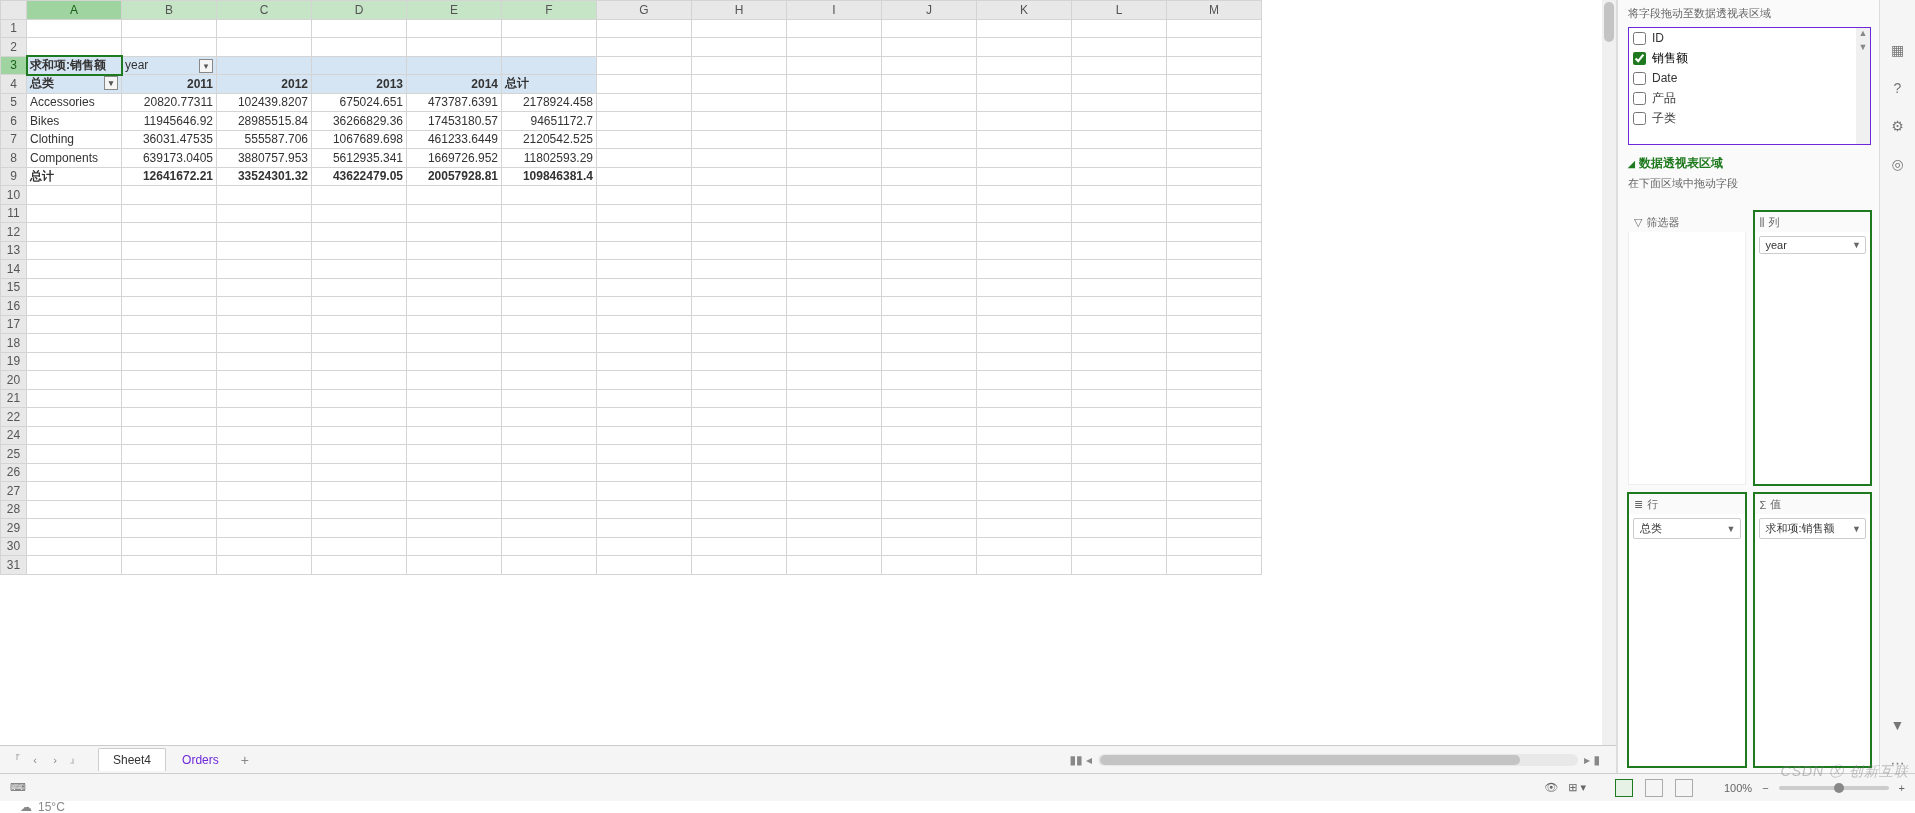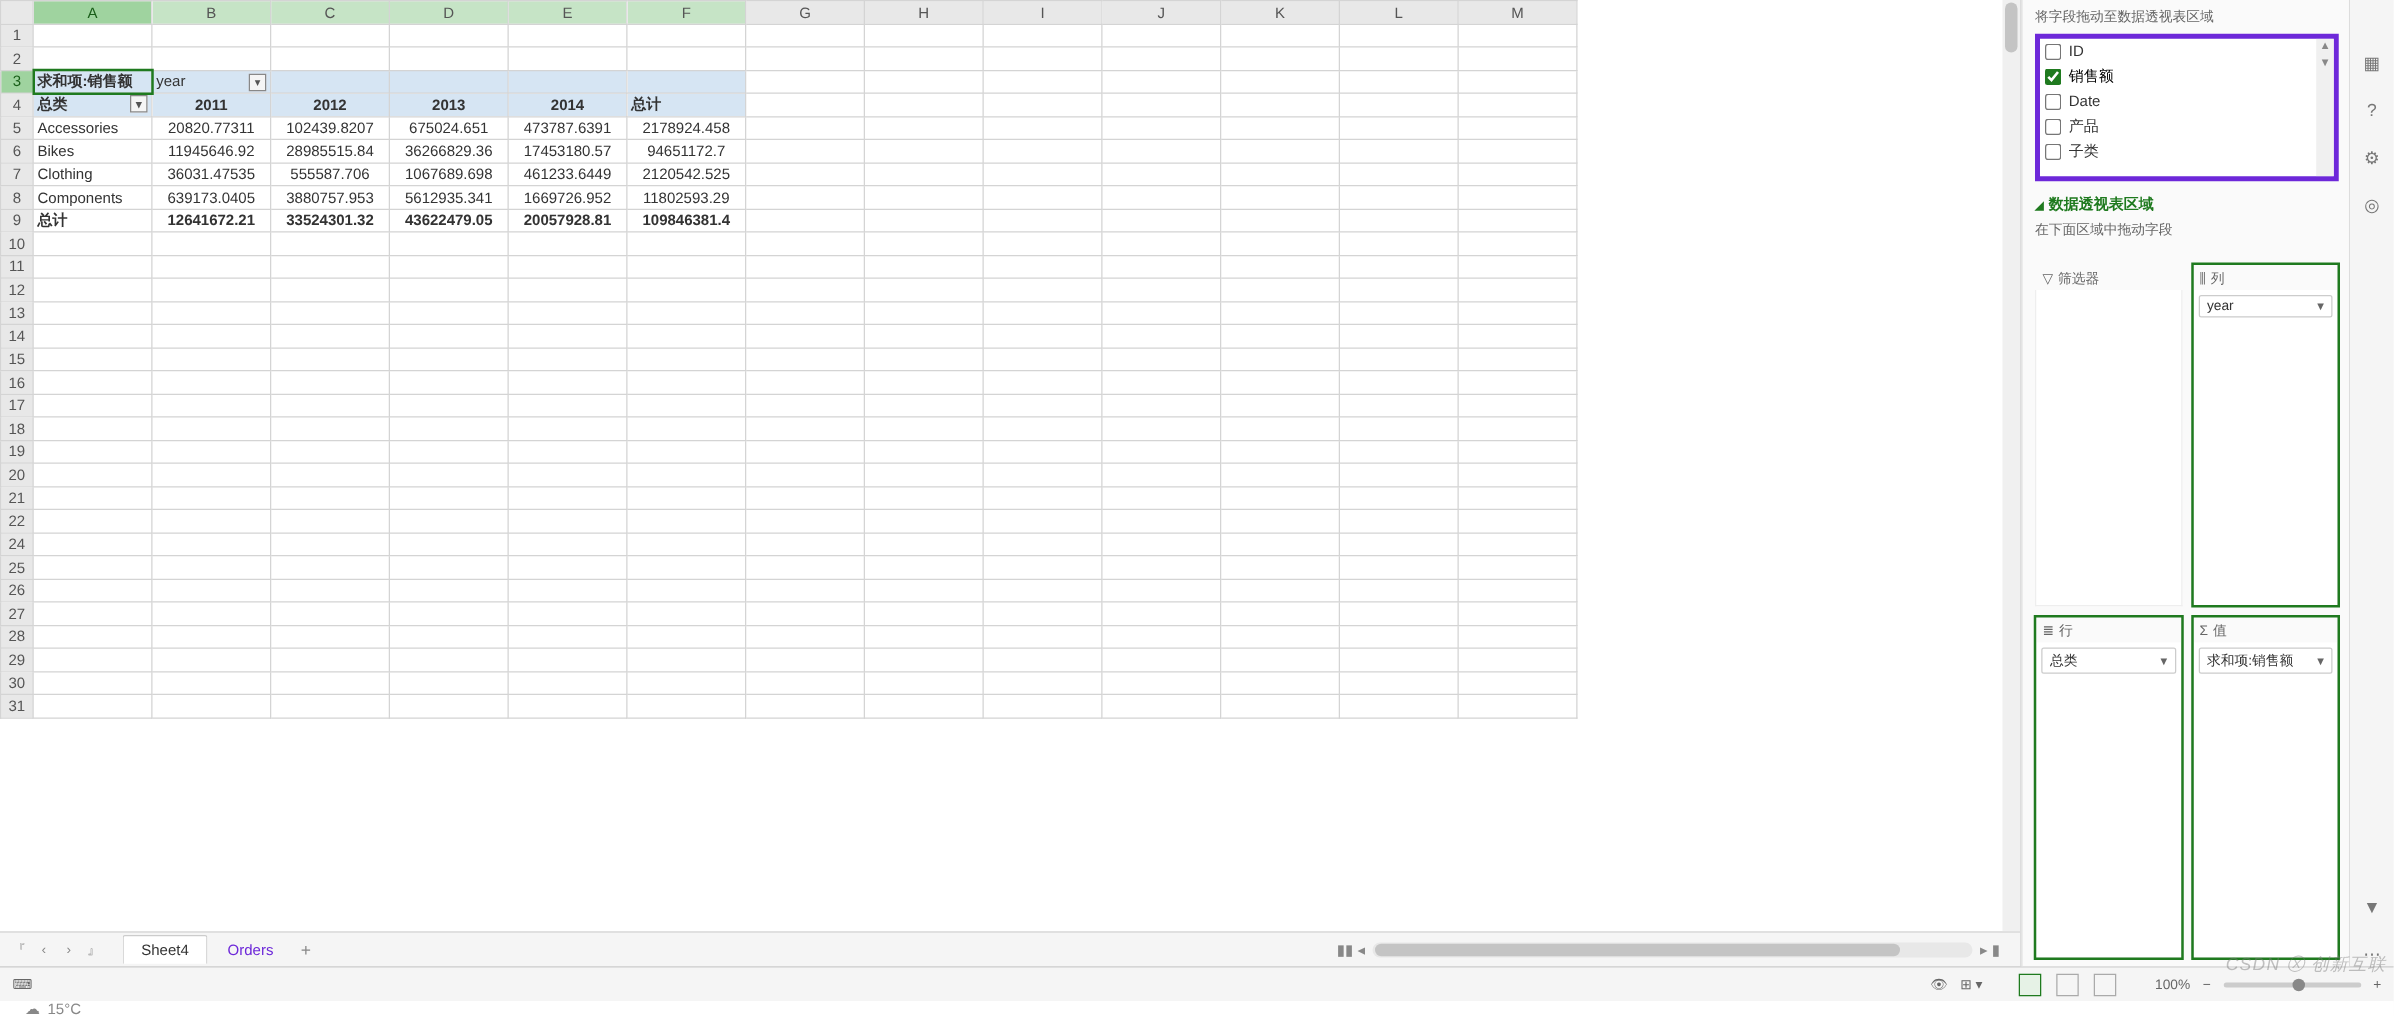--- a/index.html
+++ b/index.html
@@ -7,41 +7,41 @@
 .app{display:flex;flex-direction:column;height:813px;width:1915px;background:#fff;}
 .main-row{display:flex;flex:1;min-height:0;}
 .sheet-area{display:flex;flex-direction:column;flex:1;min-width:0;border-right:1px solid #ddd;}
 .grid-wrap{flex:1;overflow:hidden;position:relative;background:#fff;}
 table.grid{border-collapse:collapse;table-layout:fixed;}
 table.grid td,table.grid th{border:0.5px solid #d4d4d4;height:18.5px;font-size:12px;padding:0 3px;white-space:nowrap;overflow:hidden;}
 table.grid th{background:#e8e8e8;font-weight:normal;text-align:center;color:#555;}
 table.grid th.rowh{width:26px;min-width:26px;}
 table.grid th.colh{width:95px;}
 .corner{background:#e8e8e8;}
-td.num{text-align:center;}
+td.num{text-align:right;}
 td.txt{text-align:left;}
 tr.sel-row th.rowh{background:#9fd39f;color:#1a5f1a;}
 th.colh.sel{background:#9fd39f;color:#1a5f1a;}
 th.colh.partsel{background:#c6e4c6;}
 td.hdrcell{background:#d6e5f3;font-weight:bold;border:0.5px solid #bdbdbd;}
 td.hdrcell2{background:#d6e5f3;border:0.5px solid #bdbdbd;}
 td.total{font-weight:bold;}
 .active-cell{outline:2px solid #1f7a1f;outline-offset:-1px;background:#fff;}
 .dd{float:right;width:14px;height:14px;border:1px solid #888;background:#f5f5f5;display:inline-flex;align-items:center;justify-content:center;font-size:9px;color:#555;margin-top:1px;}
 .sheet-tabs{display:flex;align-items:center;height:28px;border-top:1px solid #ccc;background:#f5f5f5;padding:0 6px;gap:2px;}
 .nav-btn{width:18px;height:18px;display:flex;align-items:center;justify-content:center;color:#888;cursor:pointer;font-size:11px;}
 .tab{padding:4px 14px;background:#fff;border:1px solid #ccc;border-bottom:none;border-radius:2px 2px 0 0;font-size:12px;cursor:pointer;}
 .tab.inactive{background:transparent;border:none;color:#6d28d9;}
 .addtab{width:20px;text-align:center;color:#888;font-size:14px;cursor:pointer;}
 .hscroll{flex:1;display:flex;align-items:center;justify-content:flex-end;padding:0 10px;}
 .hsbar{width:480px;height:12px;background:#e8e8e8;border-radius:6px;position:relative;}
 .hsthumb{position:absolute;left:2px;top:1px;height:10px;width:420px;background:#c4c4c4;border-radius:5px;}
 .side-panel{width:262px;background:#fafafa;border-left:1px solid #ddd;display:flex;flex-direction:column;padding:6px 8px 6px 10px;position:relative;}
 .panel-hint{font-size:11px;color:#666;margin-bottom:6px;}
-.field-list{border:4px solid #6d28d9;background:#fff;flex:0 0 auto;height:118px;overflow:hidden;position:relative;}
+.field-list{border:1px solid #6d28d9;background:#fff;flex:0 0 auto;height:118px;overflow:hidden;position:relative;}
 .fl-scroll{position:absolute;right:0;top:0;bottom:0;width:14px;background:#f0f0f0;}
 .fl-scroll .up,.fl-scroll .dn{height:14px;text-align:center;font-size:9px;color:#888;}
 .field-item{display:flex;align-items:center;height:20px;padding:0 4px;font-size:12px;}
 .field-item input{margin-right:6px;accent-color:#1f7a1f;}
 .field-item.checked{color:#000;font-weight:500}
 .sect-title{display:flex;align-items:center;gap:4px;margin:10px 0 4px;font-size:12px;color:#1f7a1f;font-weight:bold;}
 .sect-title .tri{font-size:9px;}
 .sect-sub{font-size:11px;color:#666;margin-bottom:20px;}
 .zones{display:grid;grid-template-columns:1fr 1fr;grid-template-rows:1fr 1fr;gap:8px;flex:1;min-height:0;}
 .zone{display:flex;flex-direction:column;min-height:0;}

